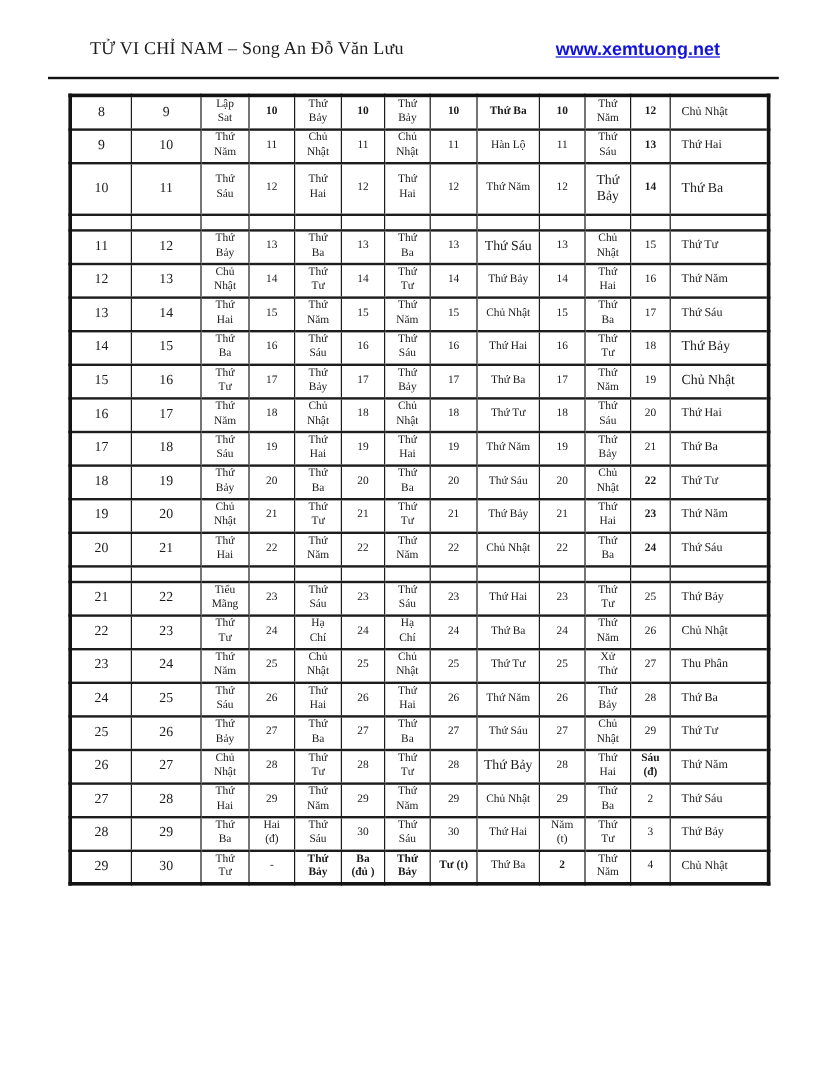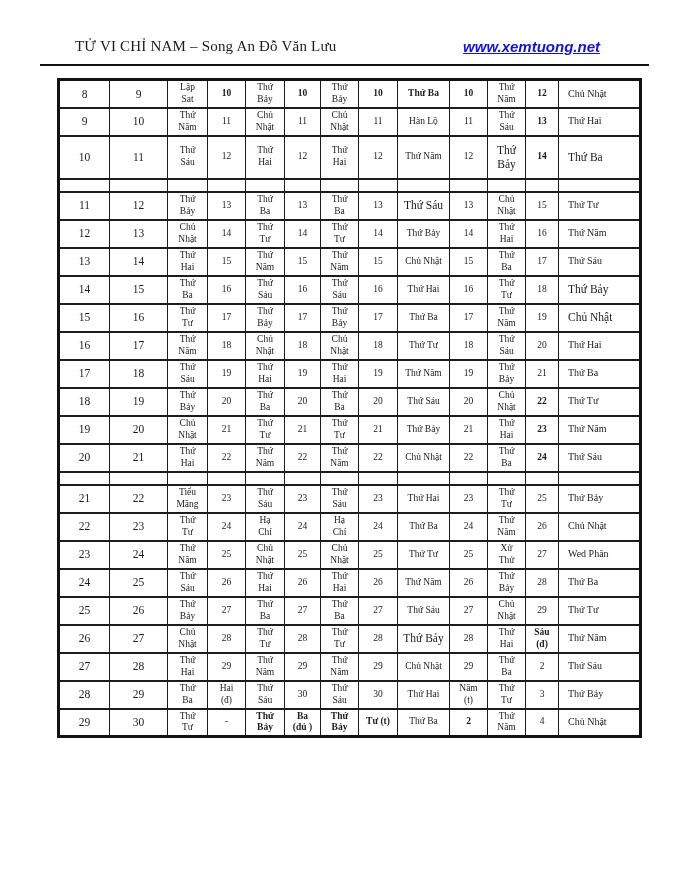--- a/index.html
+++ b/index.html
@@ -1,21 +1,21 @@
 <!DOCTYPE html>
 <html><head>
 <meta charset="utf-8">
 <style>
   html,body{margin:0;padding:0;}
   body{
     width:689px;height:891px;background:#ffffff;overflow:hidden;
     font-family:"Liberation Serif", serif;color:#1b1b1b;
   }
   .header{
-    display:flex;justify-content:space-between;align-items:flex-end;
+    display:flex;justify-content:space-between;align-items:flex-start;
     padding:33px 89px 0 75px;height:22px;
   }
   .title{font-size:15px;letter-spacing:0.2px;white-space:nowrap;}
   .site-link{
     font-family:"Liberation Sans", sans-serif;font-weight:bold;font-size:15px;
     text-decoration:underline;white-space:nowrap;
   }
   .rule{height:2px;background:#111;width:609px;margin:9px 0 0 40px;}
   table.cal{
     border-collapse:collapse;table-layout:fixed;width:582px;
@@ -33,21 +33,21 @@
   td.c12{text-align:left;padding-left:9px;font-size:10px;}
   .b{font-weight:bold;}
   .lg{font-size:11.5px;}
   .stack{display:inline-block;max-width:27px;}
 </style>
 </head>
 <body>
 
 <div class="header">
   <div class="title">TỬ VI CHỈ NAM – Song An Đỗ Văn Lưu</div>
-  <a class="site-link" href="#" style="color: rgb(18, 18, 221); font-style: italic;">www.xemtuong.net</a>
+  <a class="site-link" href="#" style="color: rgb(18, 18, 221);">www.xemtuong.net</a>
 </div>
 <div class="rule"></div>
 
 <table class="cal">
   <colgroup>
       <col style="width: 51px;">
       <col style="width: 58px;">
       <col style="width: 40px;">
       <col style="width: 38px;">
       <col style="width: 39px;">
@@ -322,21 +322,21 @@
         <td class="c2"><span class="stack">Thứ Năm</span></td>
         <td class="c3"><span class="">25</span></td>
         <td class="c4"><span class="stack">Chủ Nhật</span></td>
         <td class="c5"><span class="">25</span></td>
         <td class="c6"><span class="stack">Chủ Nhật</span></td>
         <td class="c7"><span class="">25</span></td>
         <td class="c8"><span class="">Thứ Tư</span></td>
         <td class="c9"><span class="">25</span></td>
         <td class="c10"><span class="stack">Xử Thử</span></td>
         <td class="c11"><span class="">27</span></td>
-        <td class="c12"><span class="">Wed Phân</span></td>
+        <td class="c12"><span class="">Thu Phân</span></td>
       </tr>
       <tr>
         <td class="c0"><span class="">24</span></td>
         <td class="c1"><span class="">25</span></td>
         <td class="c2"><span class="stack">Thứ Sáu</span></td>
         <td class="c3"><span class="">26</span></td>
         <td class="c4"><span class="stack">Thứ Hai</span></td>
         <td class="c5"><span class="">26</span></td>
         <td class="c6"><span class="stack">Thứ Hai</span></td>
         <td class="c7"><span class="">26</span></td>

